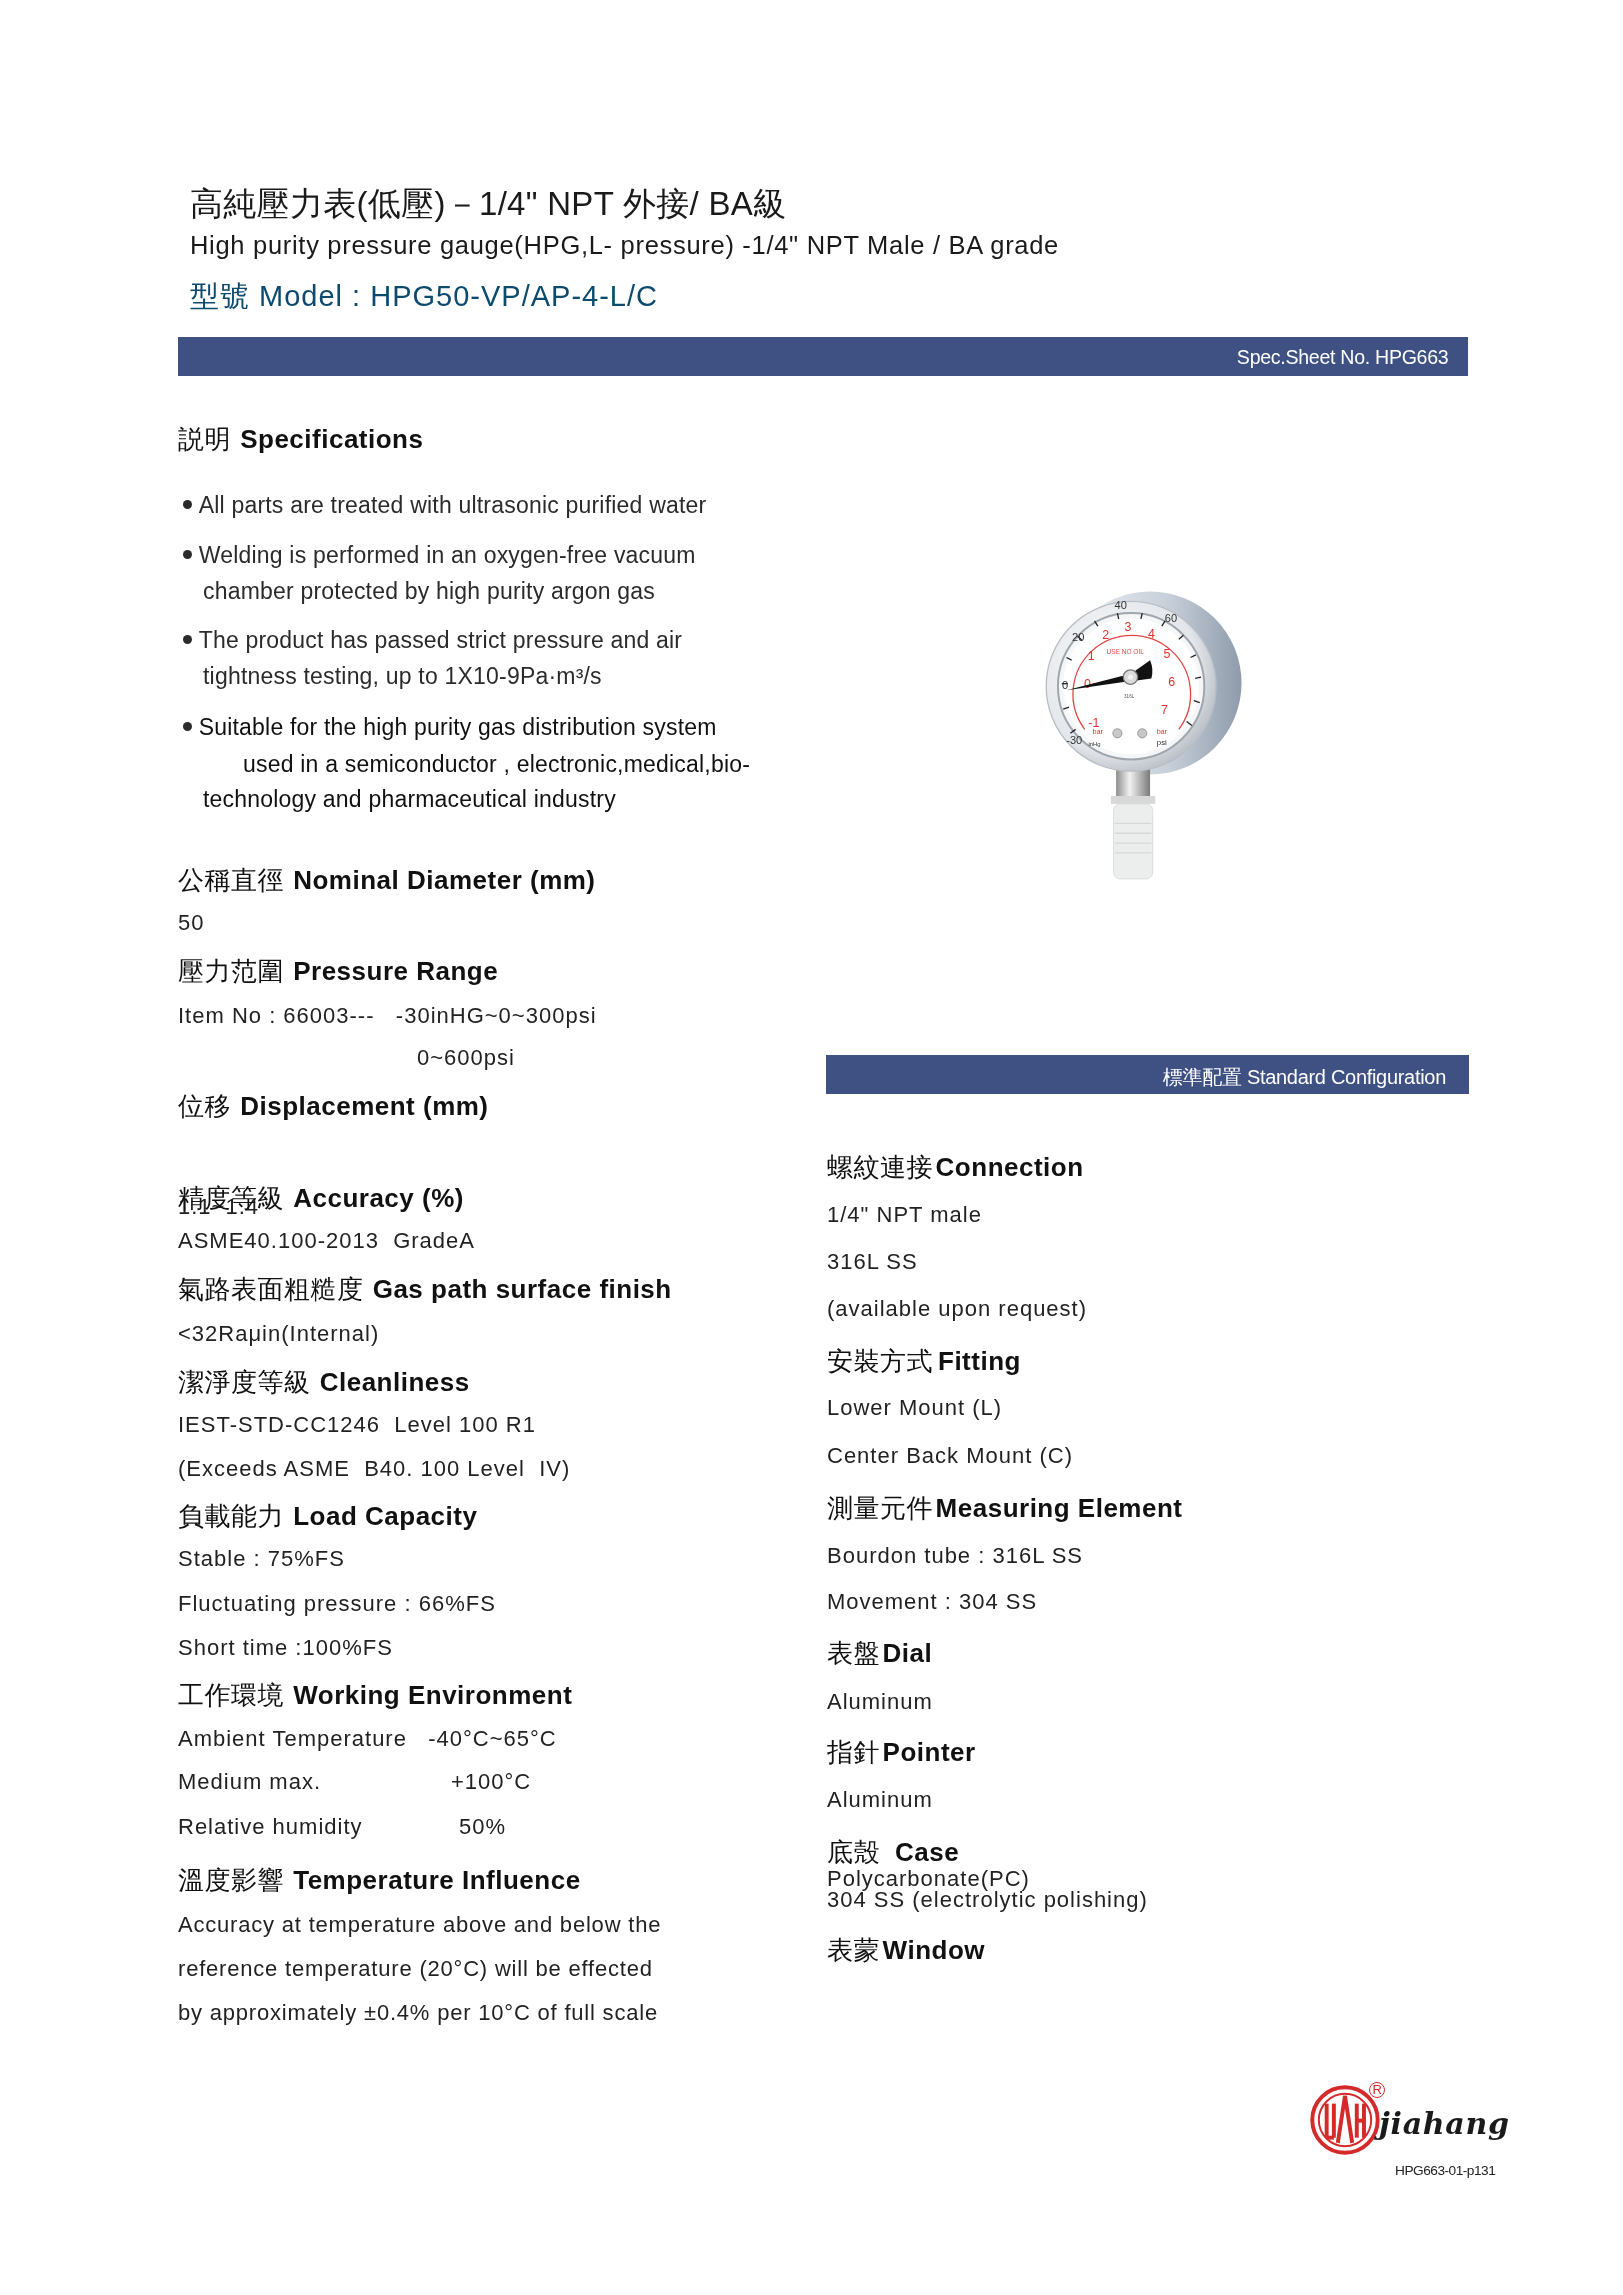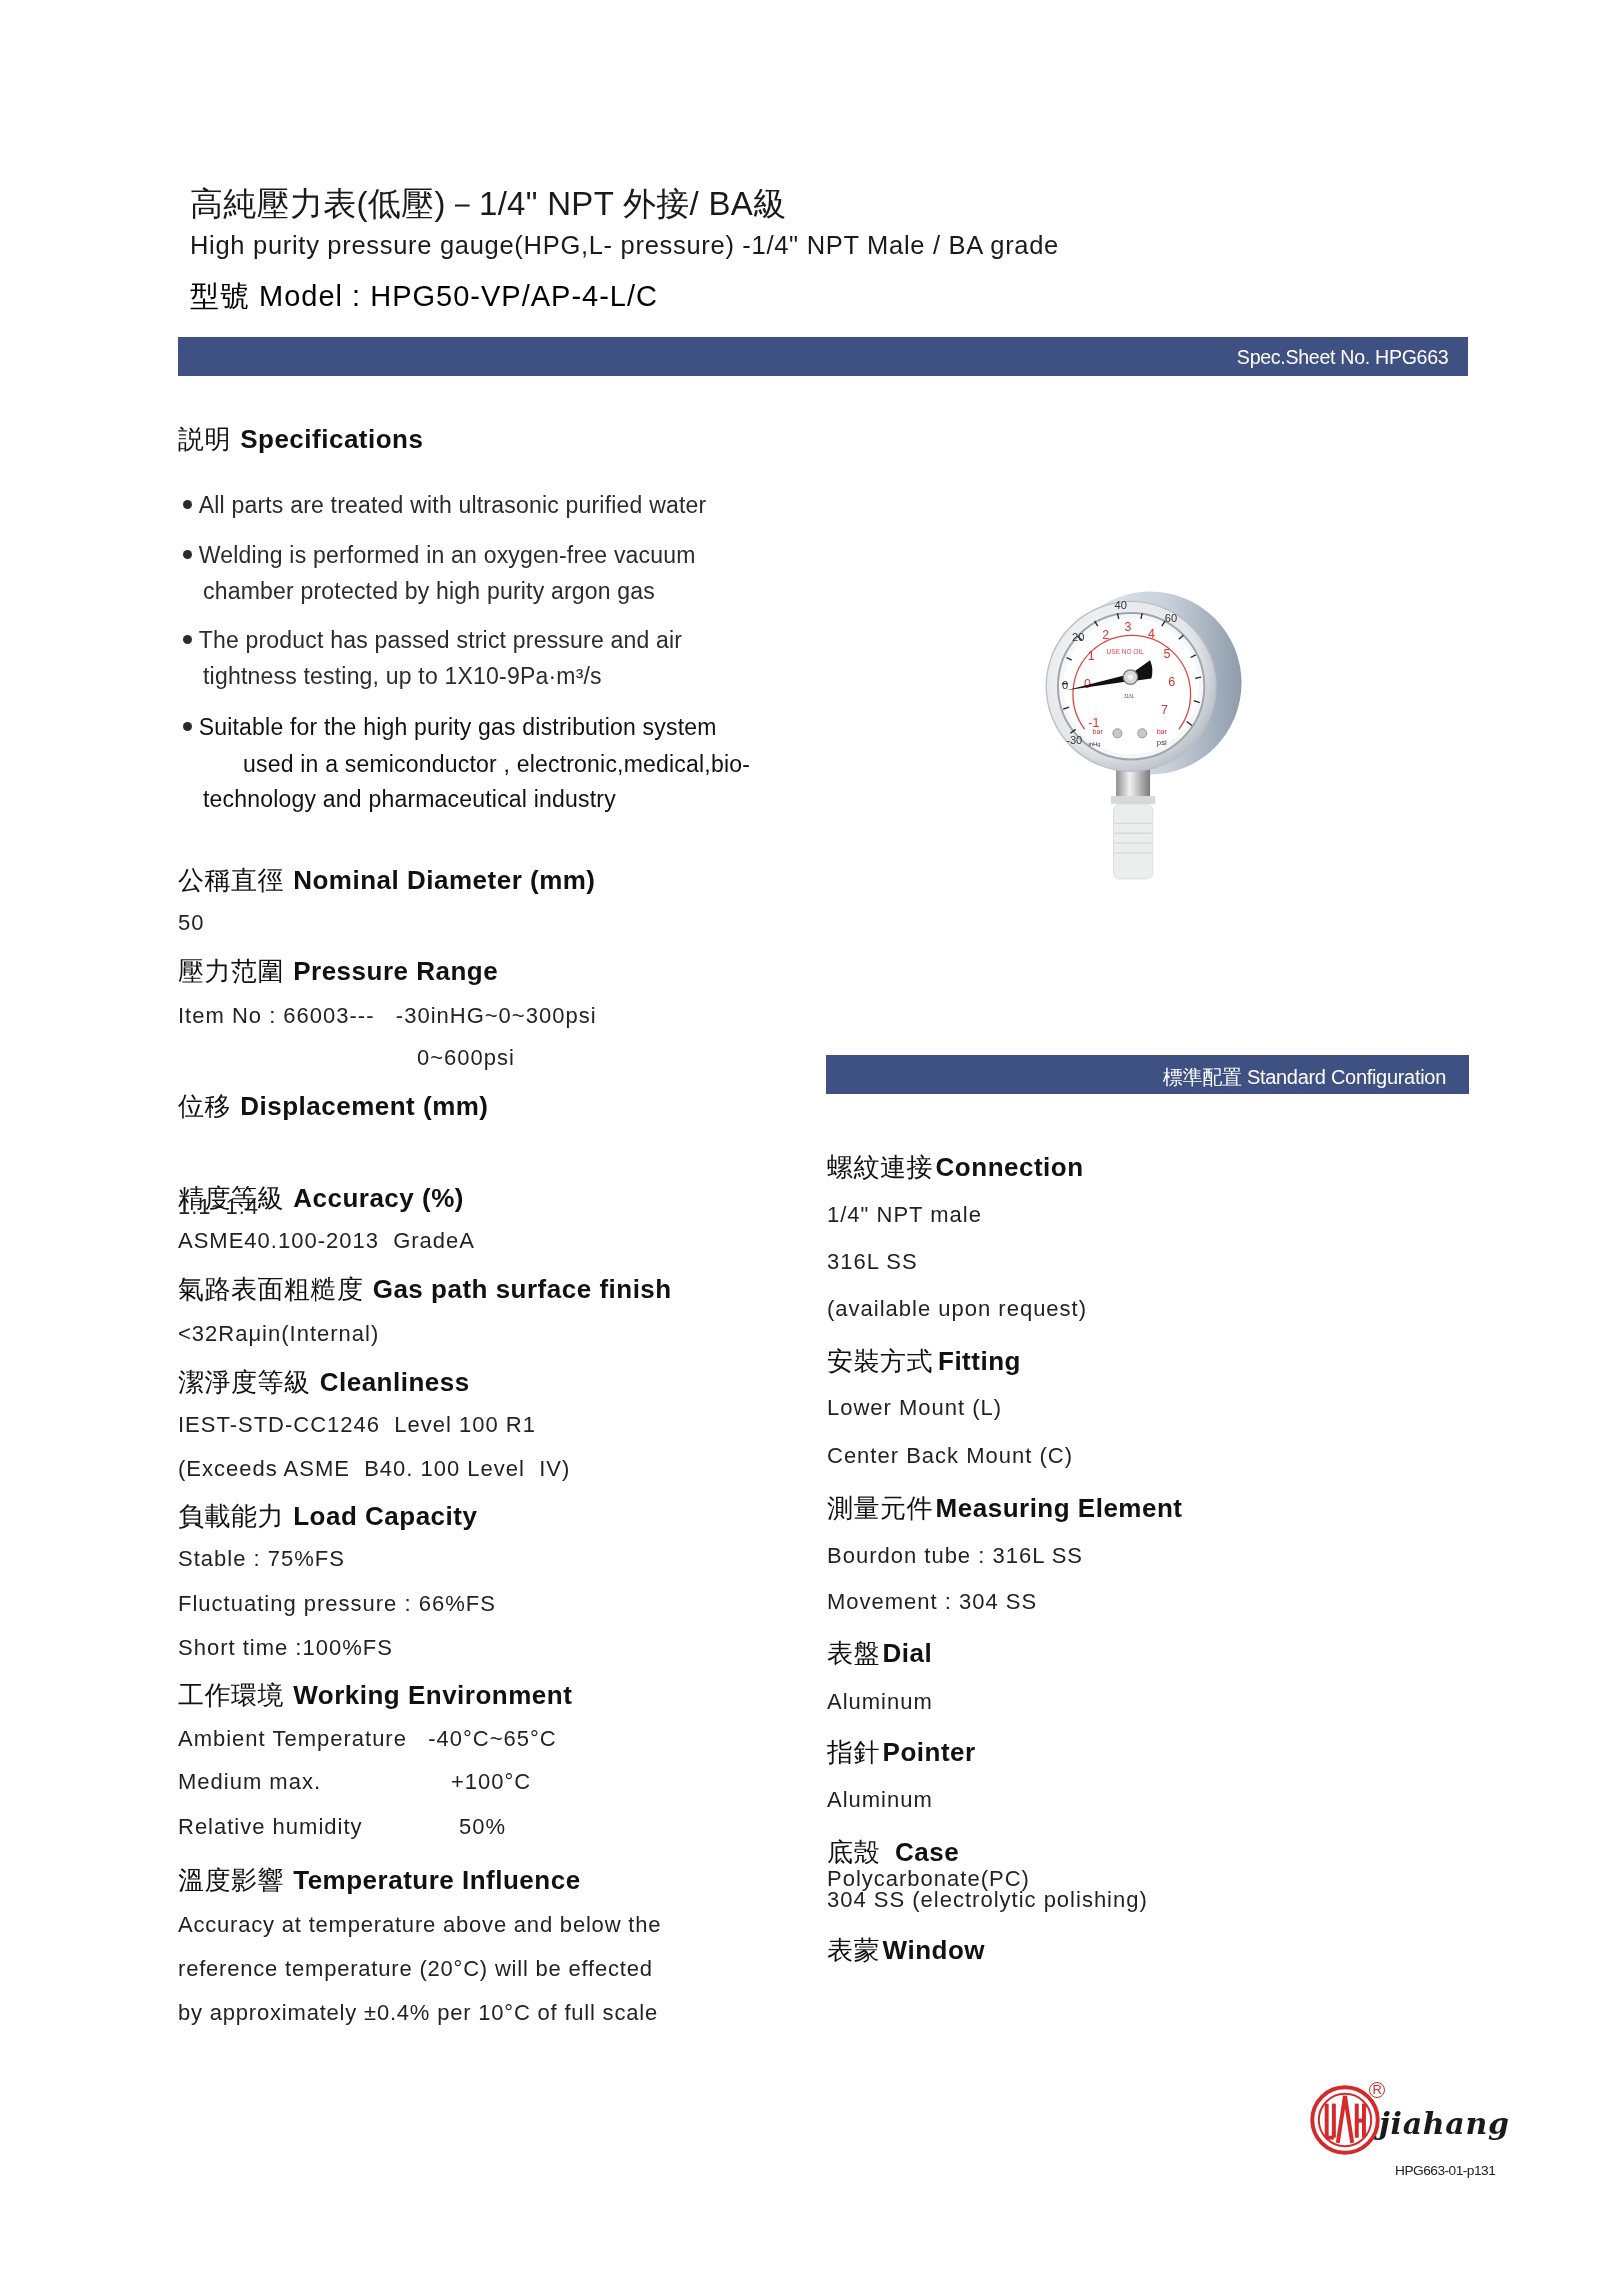--- a/index.html
+++ b/index.html
@@ -4,21 +4,21 @@
 <style>
   html, body { margin:0; padding:0; }
   body {
     width:1624px; height:2295px; position:relative; overflow:hidden;
     background:#ffffff; color:#1a1a1a;
     font-family:"Liberation Sans", "DejaVu Sans", sans-serif;
   }
   .abs { position:absolute; white-space:nowrap; }
   .title-cn { left:190px; top:182px; font-size:33px; color:#1a1a1a; letter-spacing:0.3px; }
   .title-en { left:190px; top:231px; font-size:25.5px; color:#1a1a1a; letter-spacing:0.7px; }
-  .title-model { left:190px; top:277px; font-size:29px; color:#000000; letter-spacing:1px; }
+  .title-model { left:190px; top:277px; font-size:29px; color:#0c4a6e; letter-spacing:1px; }
   .bar { position:absolute; background:#3f5083; color:#fff; }
   .bar-top { left:178px; top:337px; width:1290px; height:39px; }
   .bar-top .bar-text { position:absolute; right:19.6px; top:8.5px; font-size:19.6px; letter-spacing:-0.3px; }
   .bar-cfg { left:826px; top:1055px; width:643px; height:39px; }
   .bar-cfg .bar-text { position:absolute; right:23px; top:8.5px; font-size:20px; letter-spacing:-0.3px; }
   .h { font-size:26px; font-weight:bold; color:#111; letter-spacing:0.5px; }
   .h .cn { font-weight:normal; margin-right:9.2px; }
   .v { font-size:22px; color:#222; letter-spacing:1px; }
   .bul { font-size:23px; color:#2b2b2b; letter-spacing:0.2px; }
   .bul .dot { display:inline-block; width:9.2px; height:9.2px; border-radius:50%; background:#2b2b2b; margin-right:6.5px; vertical-align:middle; position:relative; top:-2.6px; }

